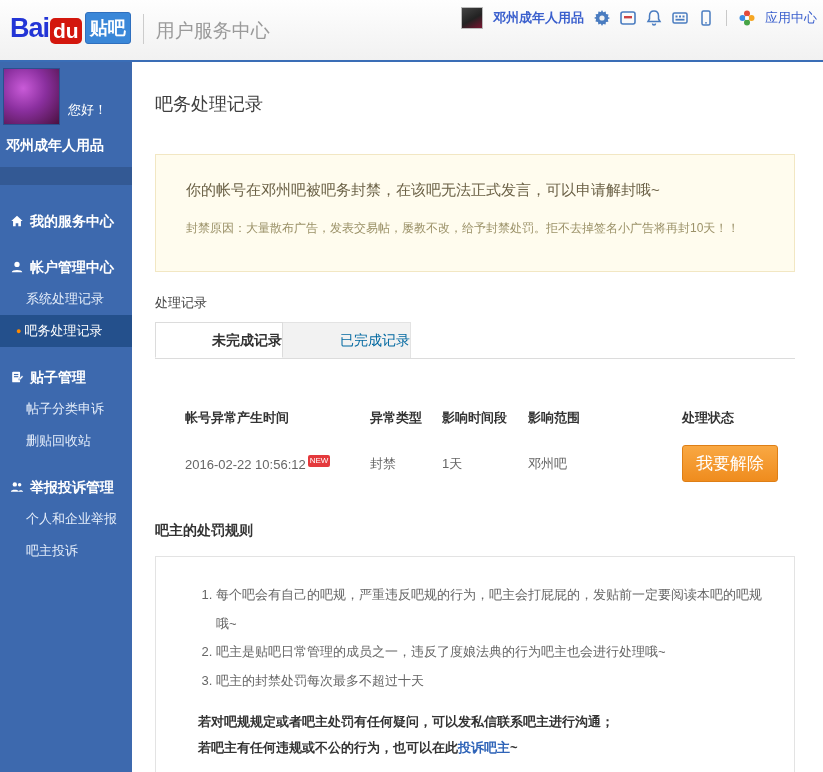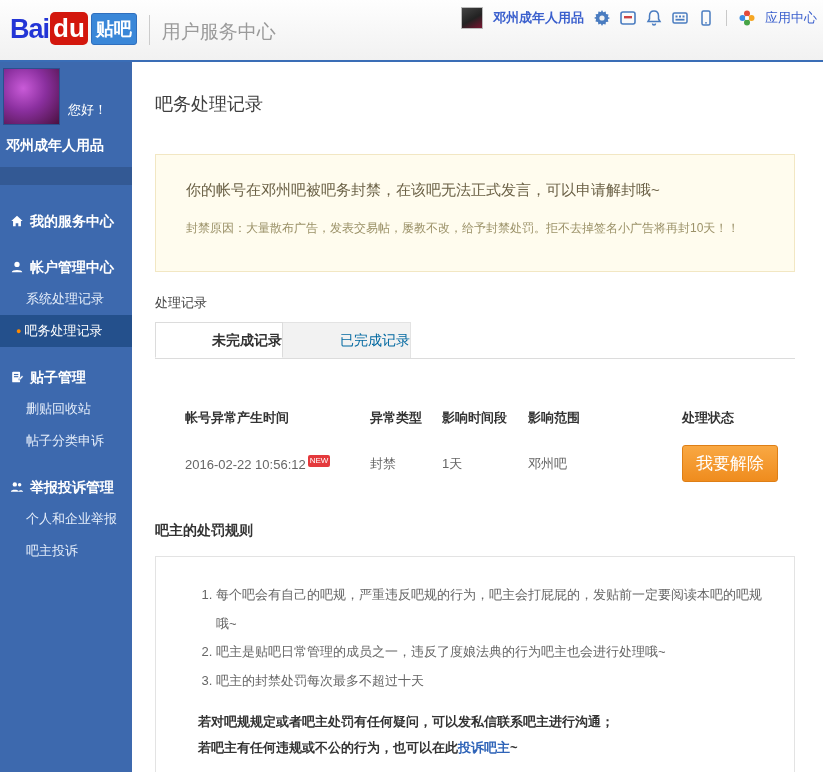--- a/index.html
+++ b/index.html
@@ -4,21 +4,21 @@
 <style>
   * { box-sizing: border-box; margin: 0; padding: 0; }
   html,body { width:823px; height:772px; overflow:hidden; background:#fff;
     font-family:"Liberation Sans","DejaVu Sans",sans-serif; }
 
   
   .header { position:absolute; left:0; top:0; width:823px; height:62px;
     background:linear-gradient(#fefefe,#f1f1f1); border-bottom:2px solid #3a6db6; }
   .logo-area { position:absolute; left:10px; top:12px; display:flex; align-items:flex-end; }
   .logo-bai { font-size:27px; font-weight:bold; color:#2335d6; letter-spacing:-1px; }
-  .logo-du { font-size:26px; font-weight:bold; color:#fff; background:#d3170d;
+  .logo-du { font-size:21px; font-weight:bold; color:#fff; background:#d3170d;
     border-radius:5px; padding:1px 3px; margin:0 3px 0 1px; }
   .logo-tieba { font-size:18px; font-weight:bold; color:#fff; background:#3a87d8;
     border:1px solid #2f6fbe; border-radius:3px; padding:3px 4px; }
   .logo-divider { width:1px; height:30px; background:#ccc; margin:0 12px; }
   .site-title { font-size:19px; color:#9a9a9a; }
   .header-right { position:absolute; right:6px; top:6px; display:flex; align-items:center; gap:10px; height:24px; }
   .mini-avatar { width:22px; height:22px; border:1px solid #bbb;
     background:linear-gradient(150deg,#444 0%,#222 55%,#7a1430 100%); }
   .user-link { font-size:13px; font-weight:bold; color:#3a5fcd; text-decoration:none; cursor:pointer; }
   .hicon { width:16px; height:16px; display:inline-flex; cursor:pointer; }
@@ -183,22 +183,22 @@
     <div class="nav-group">
       <div class="nav-top">
         <span><svg viewBox="0 0 16 16" width="14" height="14">
               <rect x="2.5" y="2" width="9" height="12" rx="1" fill="#fff"></rect>
               <rect x="4.5" y="4.5" width="5" height="1.3" fill="#3d69ae"></rect>
               <rect x="4.5" y="7" width="5" height="1.3" fill="#3d69ae"></rect>
               <path d="M10.5 9.5l3.2-3.2 1.5 1.5-3.2 3.2-2 .5z" fill="#fff" stroke="#3d69ae" stroke-width="0.6"></path>
             </svg></span>
         <span>贴子管理</span>
       </div>
+      <div class="nav-sub">帖子分类申诉</div>
       <div class="nav-sub">删贴回收站</div>
-      <div class="nav-sub">帖子分类申诉</div>
     </div>
 
     <div class="nav-group">
       <div class="nav-top">
         <span><svg viewBox="0 0 16 16" width="14" height="14">
               <circle cx="5.5" cy="5" r="2.5" fill="#fff"></circle>
               <circle cx="11" cy="5.5" r="2" fill="#fff"></circle>
               <path d="M1 13.5c0-3 9-3 9 0z" fill="#fff"></path>
               <path d="M9.5 13.5c.2-2.4 5.5-2.4 5.5 0z" fill="#fff"></path>
             </svg></span>

